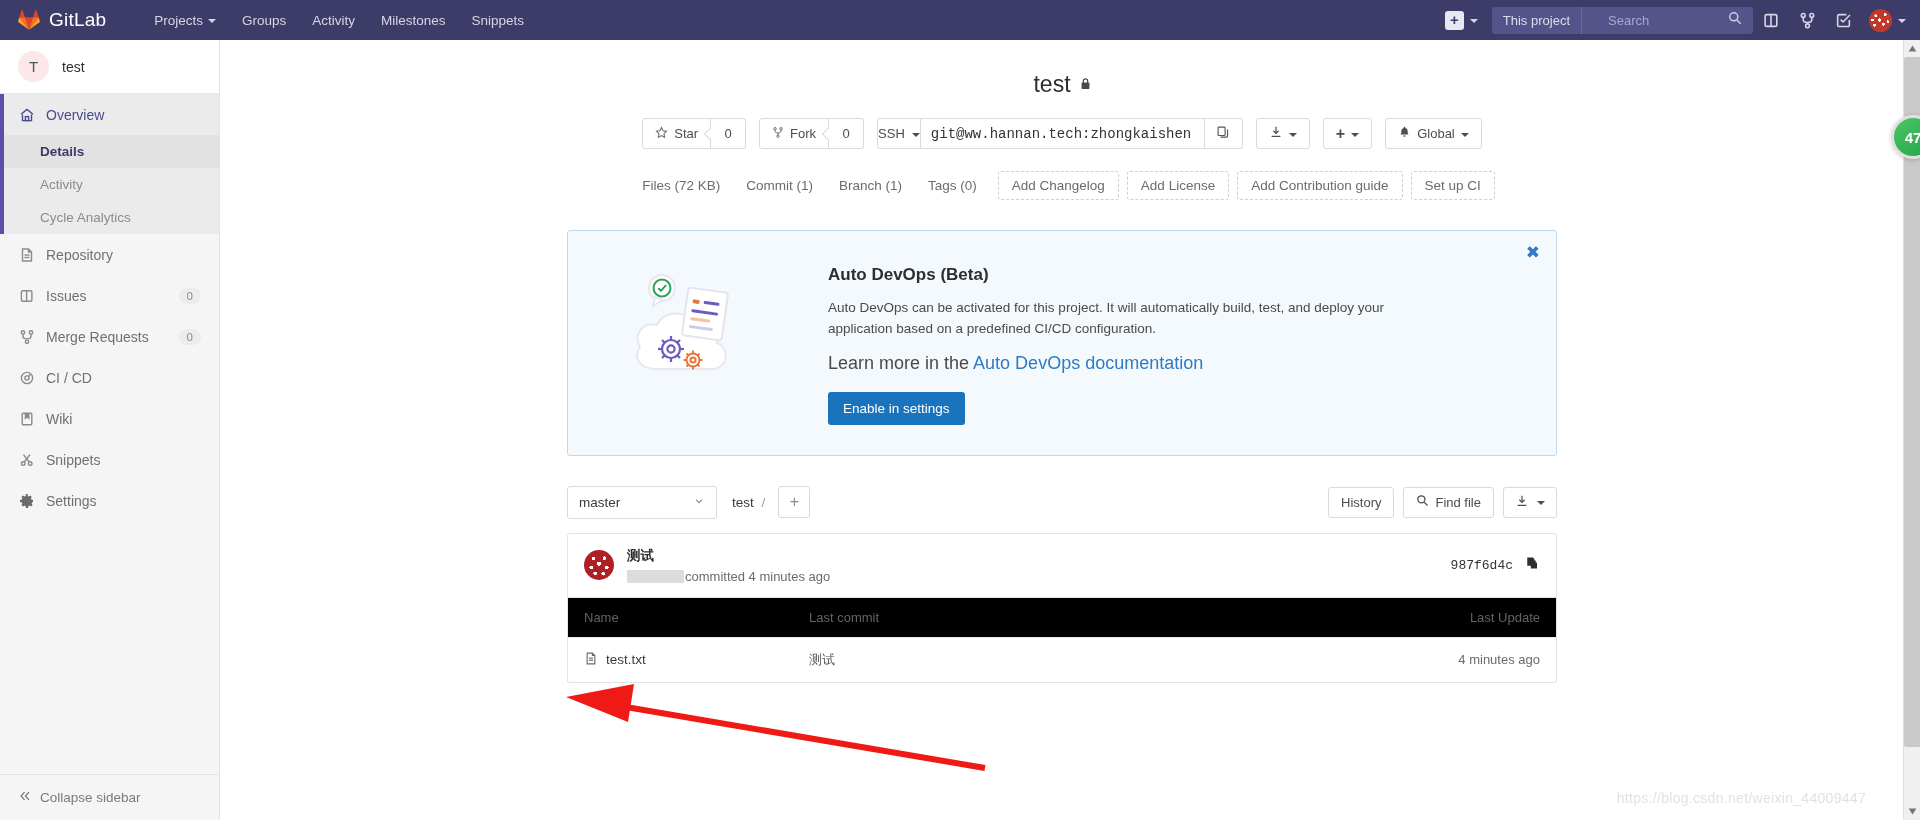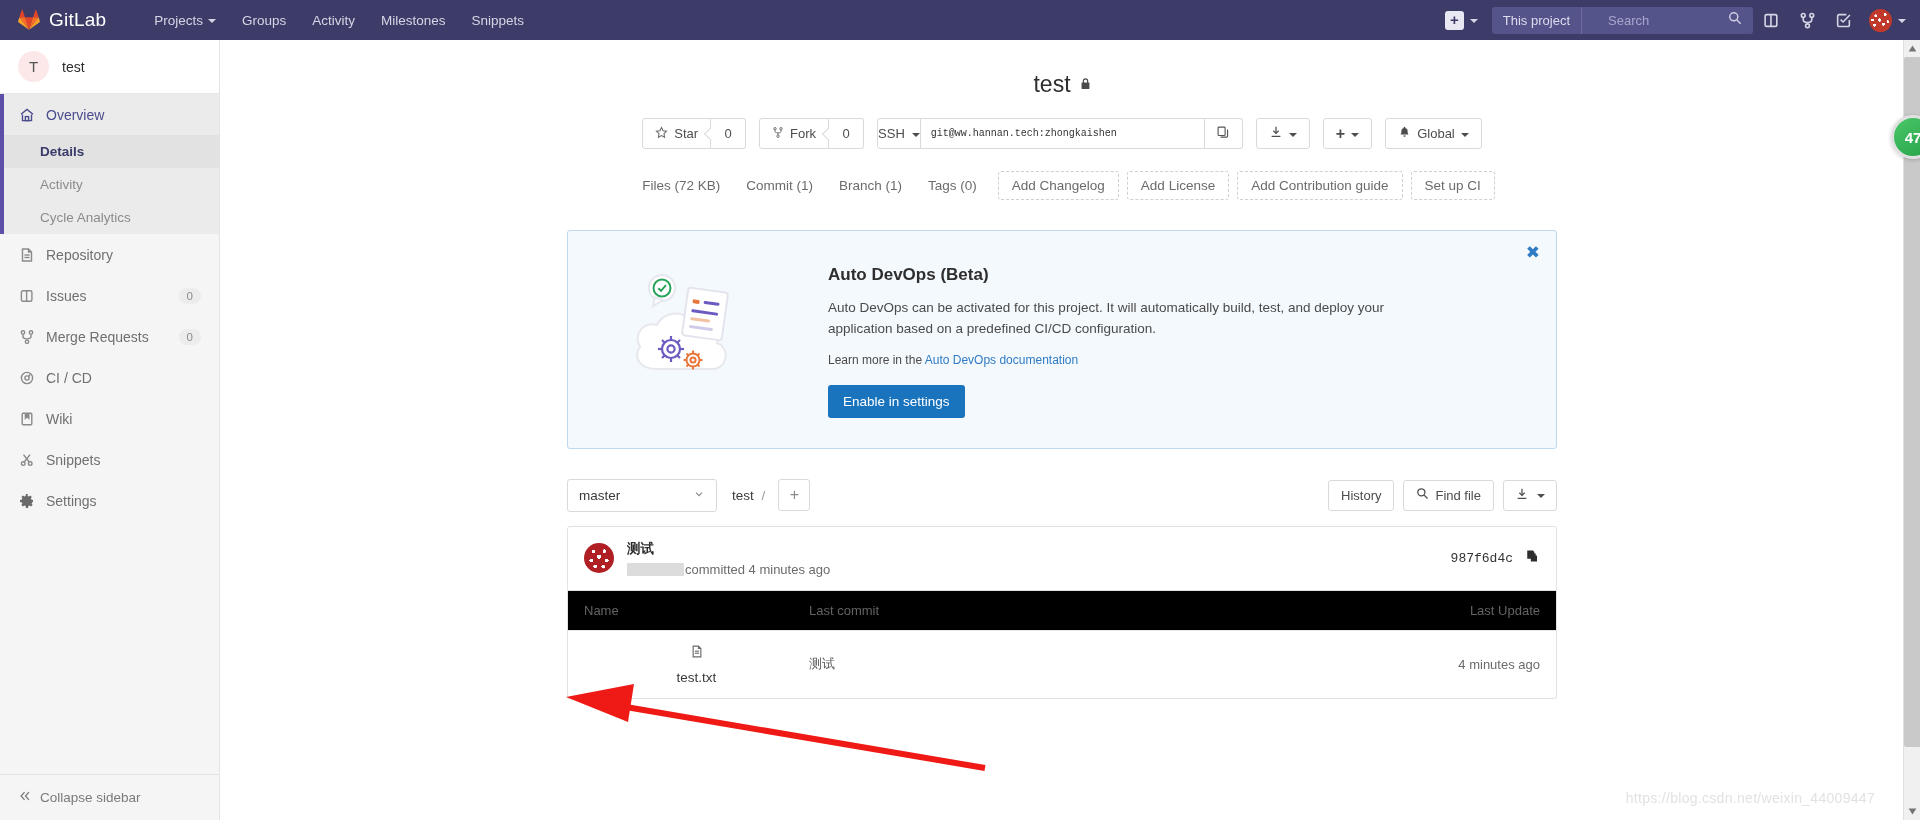--- a/index.html
+++ b/index.html
@@ -161,21 +161,21 @@
   }
   .clone-group { display: flex; align-items: stretch; }
   .ssh-btn {
     border: 1px solid #dadada; background: #fff; color: #4d4d4d;
     font-size: 13px; height: 31px; padding: 0 0; border-radius: 3px 0 0 3px;
     display: flex; align-items: center; gap: 7px; cursor: pointer;
   }
   .clone-url {
     border: 1px solid #dadada; border-left: none; background: #fff;
     height: 31px; width: 284px; padding: 0 10px;
-    font-family: "Liberation Mono", monospace; font-size: 10px; color: #333;
+    font-family: "Liberation Mono", monospace; font-size: 14px; color: #333;
     display: flex; align-items: center; outline: none;
   }
   .copy-btn {
     border: 1px solid #dadada; border-left: none; background: #fff;
     height: 31px; width: 38px; border-radius: 0 3px 3px 0;
     display: flex; align-items: center; justify-content: center; cursor: pointer;
   }
 
   .tabs-row {
     display: flex; justify-content: center; align-items: center;
@@ -194,21 +194,21 @@
   
   .devops-box {
     margin: 22px 0 0 0; border: 1px solid #bdd8ef; background: #f4f9fd;
     border-radius: 3px; display: flex; align-items: flex-start;
     padding: 26px 26px 30px 26px; position: relative; min-height: 196px;
   }
   .devops-illus { width: 196px; flex-shrink: 0; display:flex; align-items:center; justify-content:center;}
   .devops-body { padding-top: 8px; padding-left: 6px; margin-left: 32px; }
   .devops-title { font-size: 17px; color: #2e2e2e; font-weight: bold; margin-bottom: 13px; }
   .devops-desc { font-size: 13.5px; color: #4a4a4a; line-height: 1.55; max-width: 600px; }
-  .devops-learn { font-size: 12px; color: #4a4a4a; margin-top: 13px; }
+  .devops-learn { font-size: 18px; color: #4a4a4a; margin-top: 13px; }
   .link-blue { color: #2f7bc4; cursor: pointer; text-decoration: none; }
   .enable-btn {
     margin-top: 18px; background: #1a73bd; color: #fff; border: none;
     font-size: 13.5px; padding: 9px 15px; border-radius: 3px; cursor: pointer;
     font-family: "Liberation Sans", sans-serif;
   }
   .devops-close {
     position: absolute; top: 13px; right: 16px; color: #2f7bc4;
     font-size: 17px; cursor: pointer; line-height: 1;
   }
@@ -273,21 +273,21 @@
     border-bottom: 1px solid #e8e8e8; padding: 12px 16px;
     font-size: 13px; color: #636363;
   }
   .col-name { width: 225px; }
   .col-commit { flex: 1; }
   .col-update { width: 130px; text-align: right; }
   .file-row {
     display: flex; align-items: center; padding: 13px 16px;
     font-size: 13.5px; color: #3a3a3a;
   }
-  .file-name-cell { width: 225px; display: flex; align-items: center; gap: 8px; cursor: pointer; flex-direction: column; }
+  .file-name-cell { width: 225px; display: flex; align-items: center; gap: 8px; cursor: pointer; }
   .file-commit-cell { flex: 1; color: #5a5a5a; font-size: 13px; cursor: pointer; }
   .file-update-cell { width: 130px; text-align: right; color: #6b6b6b; font-size: 13px; }
 
   
   .arrow-overlay {
     position: absolute; left: 0; top: 0; width: 1920px; height: 820px;
     pointer-events: none; z-index: 60;
   }
 
   
@@ -310,21 +310,21 @@
     width: 17px; height: 17px; display: flex; align-items: center;
     justify-content: center; background: #f0f0f0; cursor: pointer;
   }
   .scroll-thumb {
     position: absolute; top: 17px; left: 0; width: 17px; height: 690px;
     background: #c9c9c9; border-radius: 2px; cursor: pointer;
   }
   .scroll-arrow.bottom { position: absolute; bottom: 0; left: 0; }
 
   .watermark {
-    position: absolute; right: 45px; bottom: 14px;
+    position: absolute; right: 54px; bottom: 14px;
     font-size: 14px; color: #e2e2e2; letter-spacing: .3px;
     z-index: 55; user-select: none;
   }
 </style>
 </head>
 <body>
 
 <div class="navbar">
   <div class="nav-logo">
     <span>

